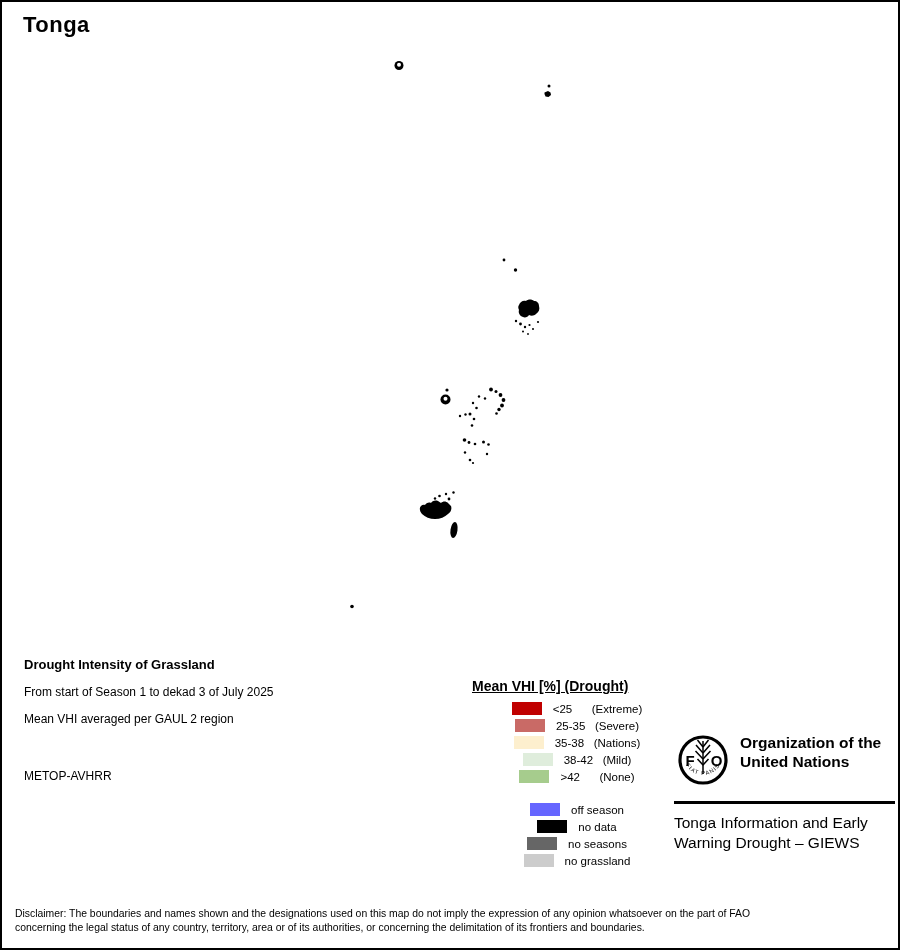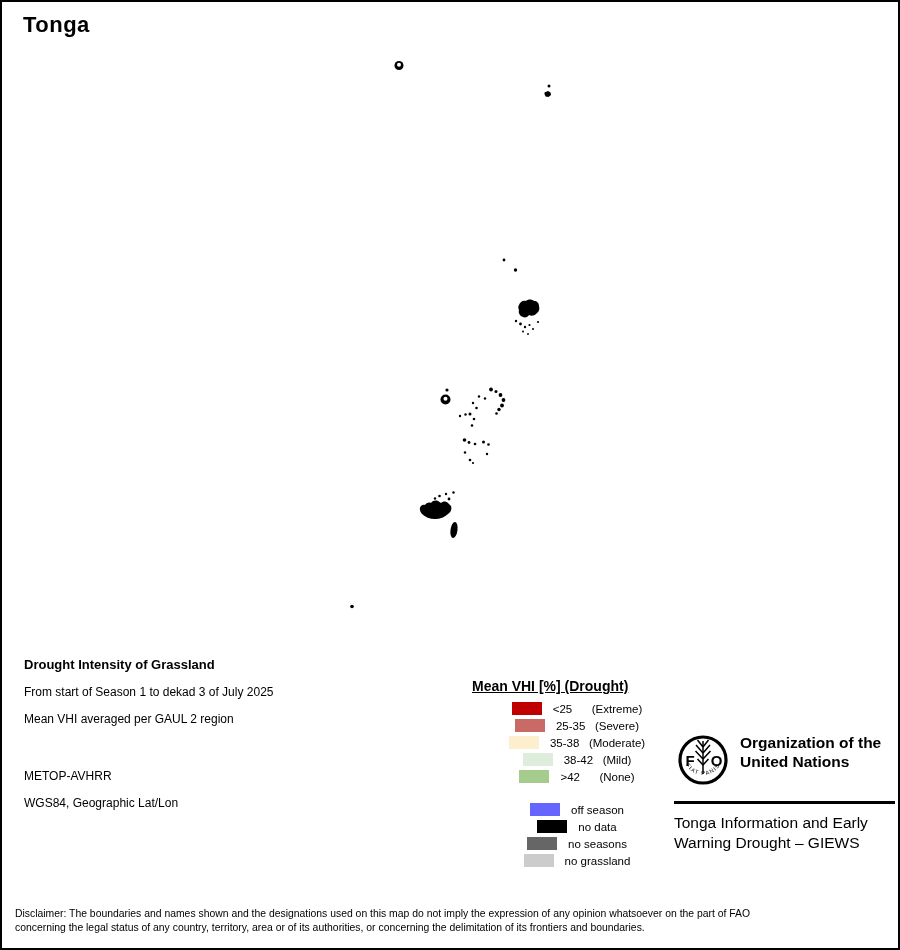--- a/index.html
+++ b/index.html
@@ -112,40 +112,39 @@
       <ellipse cx="452" cy="528" rx="3.5" ry="8" transform="rotate(8 452 528)" fill="#000000"></ellipse>
       <circle cx="350" cy="604.5" r="1.8" fill="#000000"></circle>
     </svg>
 
   <div class="info">
     <p class="heading">Drought Intensity of Grassland</p>
     <p class="line">From start of Season 1 to dekad 3 of July 2025</p>
     <p class="line">Mean VHI averaged per GAUL 2 region</p>
     <div class="gap"></div>
     <p class="line">METOP-AVHRR</p>
-    <p class="line">WGS84, Geographic Lat/Lon</p>
   </div>
 
   <div class="legend">
     <div class="legend-title">Mean VHI [%] (Drought)</div>
     <div id="legend-classes">
         <div class="legend-row">
           <span class="swatch" style="background: rgb(192, 0, 0);"></span>
           <span class="val">&lt;25</span>
           <span class="qual">(Extreme)</span>
         </div>
         <div class="legend-row">
           <span class="swatch" style="background: rgb(201, 106, 102);"></span>
           <span class="val">25-35</span>
           <span class="qual">(Severe)</span>
         </div>
         <div class="legend-row">
           <span class="swatch" style="background: rgb(253, 239, 206);"></span>
           <span class="val">35-38</span>
-          <span class="qual">(Moderate)</span>
+          <span class="qual">(Nations)</span>
         </div>
         <div class="legend-row">
           <span class="swatch" style="background: rgb(223, 237, 220);"></span>
           <span class="val">38-42</span>
           <span class="qual">(Mild)</span>
         </div>
         <div class="legend-row">
           <span class="swatch" style="background: rgb(166, 204, 141);"></span>
           <span class="val">&gt;42</span>
           <span class="qual">(None)</span>

